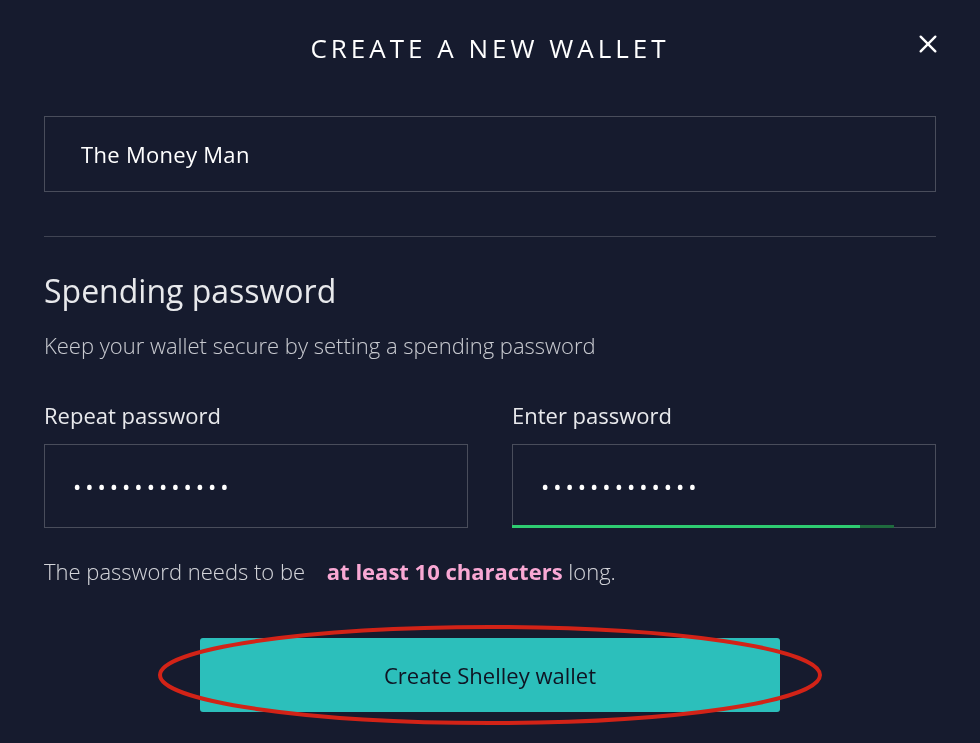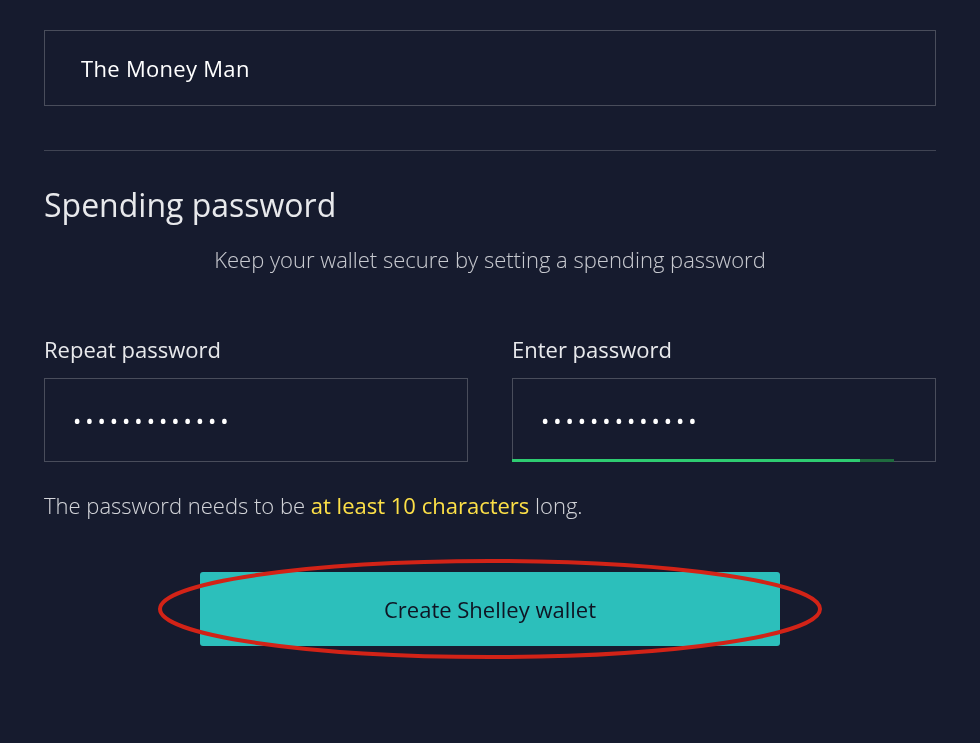--- a/index.html
+++ b/index.html
@@ -66,22 +66,21 @@
   .section-title {
     font-size: 32px;
     font-weight: 400;
     color: #e8e9ec;
     margin-bottom: 18px;
   }
   .section-desc {
     font-size: 22px;
     font-weight: 300;
     color: rgba(232,233,236,0.85);
-    margin-bottom: 60px;
-    text-align: center;
+    margin-bottom: 40px;
   }
   .pw-row {
     display: flex;
     gap: 44px;
   }
   .pw-col { flex: 1; }
   .pw-col .label { margin-bottom: 14px; }
   .pw-wrap { position: relative; }
   .pw-input {
     width: 100%;
@@ -103,21 +102,21 @@
     width: 100%;
   }
   .strength-fill { background: #2ecc71; height: 100%; }
   .strength-tail { background: #1f6b3e; height: 100%; }
   .hint {
     font-size: 22px;
     font-weight: 300;
     color: rgba(232,233,236,0.9);
     margin-top: 28px;
   }
-  .hint b { font-weight: 400; color: #fde047; }
+  .hint b { font-weight: 700; color: #f9a8d4; margin-left: 16px; }
   .create-wrap {
     position: relative;
     margin-top: 52px;
     text-align: center;
   }
   .create-btn {
     display: inline-block;
     width: 580px;
     max-width: 65%;
     background: #2cbfbb;
@@ -139,20 +138,29 @@
     height: 110px;
     pointer-events: none;
   }
   .highlight-ellipse svg { width: 100%; height: 100%; }
 </style>
 </head>
 <body>
 
 <div class="dialog">
 
+  <div class="header">
+    <div class="title">CREATE A NEW WALLET</div>
+    <div class="close-btn">
+      <svg viewBox="0 0 24 24">
+        <line x1="4" y1="4" x2="20" y2="20" stroke="#ffffff" stroke-width="2.6" stroke-linecap="round"></line>
+        <line x1="20" y1="4" x2="4" y2="20" stroke="#ffffff" stroke-width="2.6" stroke-linecap="round"></line>
+      </svg>
+    </div>
+  </div>
 
   <div>
     <input class="input" type="text" value="The Money Man" style="">
   </div>
 
   <hr class="divider">
 
   <div>
     <div class="section-title">Spending password</div>
     <div class="section-desc">Keep your wallet secure by setting a spending password</div>

